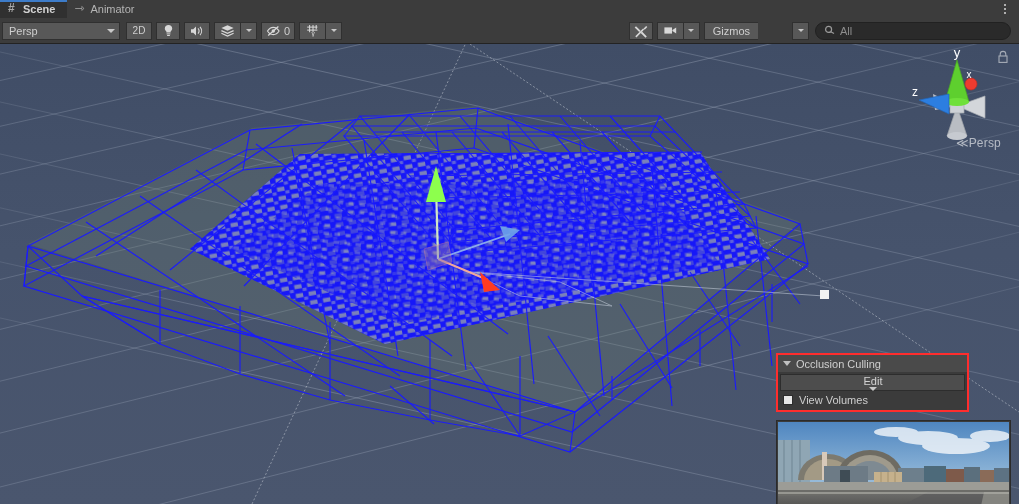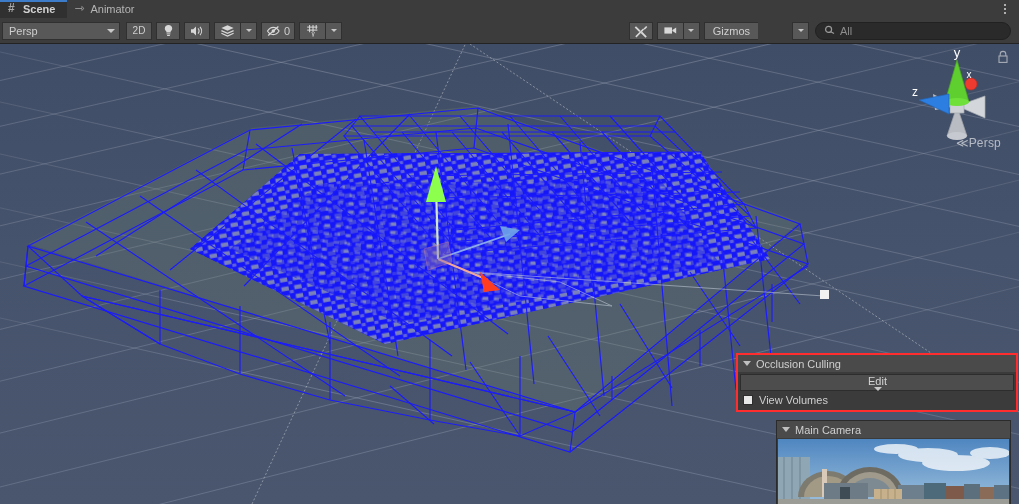--- a/index.html
+++ b/index.html
@@ -91,21 +91,21 @@
   
   #nav-gizmo{position:absolute;right:6px;top:0px;width:112px;height:122px;}
   #persp-label{
     position:absolute;right:18px;top:92px;color:#c9cdd4;font-size:12px;
     letter-spacing:.2px;opacity:.85;
   }
   #lock-icon{position:absolute;right:10px;top:6px;width:12px;height:14px;opacity:.75;}
 
   
   #occlusion-panel{
-    position:absolute;left:736px;top:309px;width:282px;
+    position:absolute;left:776px;top:309px;width:193px;
     background:#a16207;border:2px solid #ff2d2d;box-sizing:border-box;
   }
   .panel-hdr{
     display:flex;align-items:center;gap:5px;height:17px;padding:0 5px;
     background:#4a4a4a;color:#cfcfcf;font-size:11px;
   }
   .tri{
     width:0;height:0;border-left:4px solid transparent;border-right:4px solid transparent;
     border-top:5px solid #c0c0c0;display:inline-block;
   }
@@ -464,24 +464,20 @@
         <span class="caret"></span>
       </div>
       <div id="occ-check-row">
         <span class="cbox"></span>
         <span>View Volumes</span>
       </div>
     </div>
   </div>
 
   <div id="camera-panel">
-    <div class="panel-hdr">
-      <span class="tri"></span>
-      <span>Main Camera</span>
-    </div>
     <div id="cam-preview">
       <svg width="231" height="98" viewBox="0 0 231 98">
         <defs>
           <linearGradient id="skyg" x1="0" y1="0" x2="0" y2="1">
             <stop offset="0%" stop-color="#4f86c0"></stop>
             <stop offset="55%" stop-color="#8fb6d8"></stop>
             <stop offset="100%" stop-color="#c5d7e4"></stop>
           </linearGradient>
           <linearGradient id="roadg" x1="0" y1="0" x2="0" y2="1">
             <stop offset="0%" stop-color="#6f6f6d"></stop>

